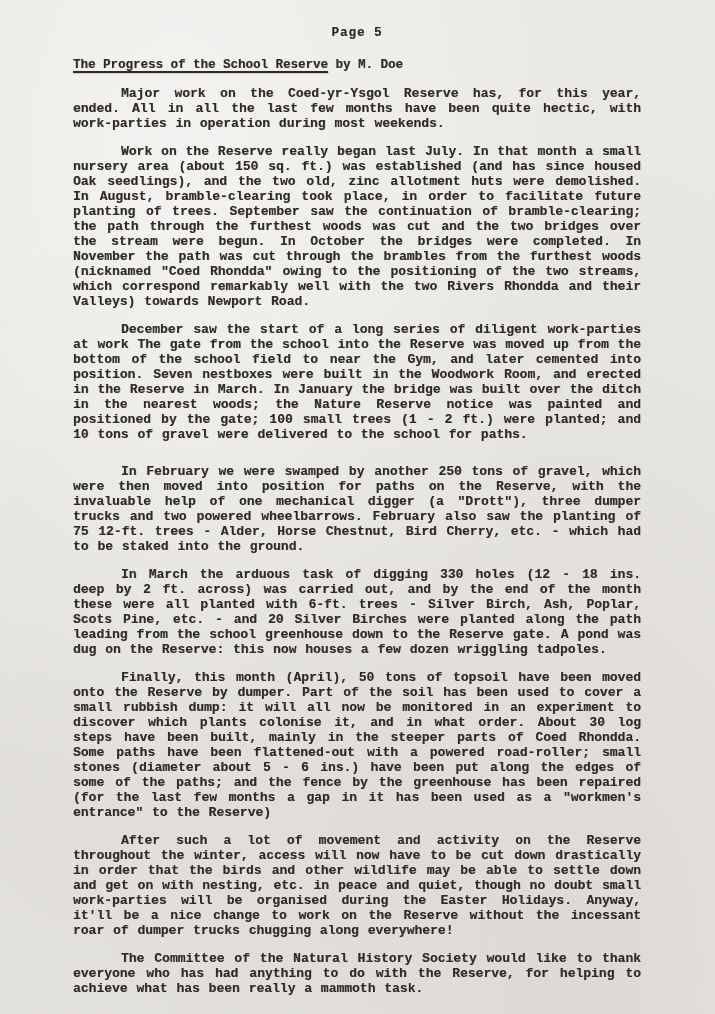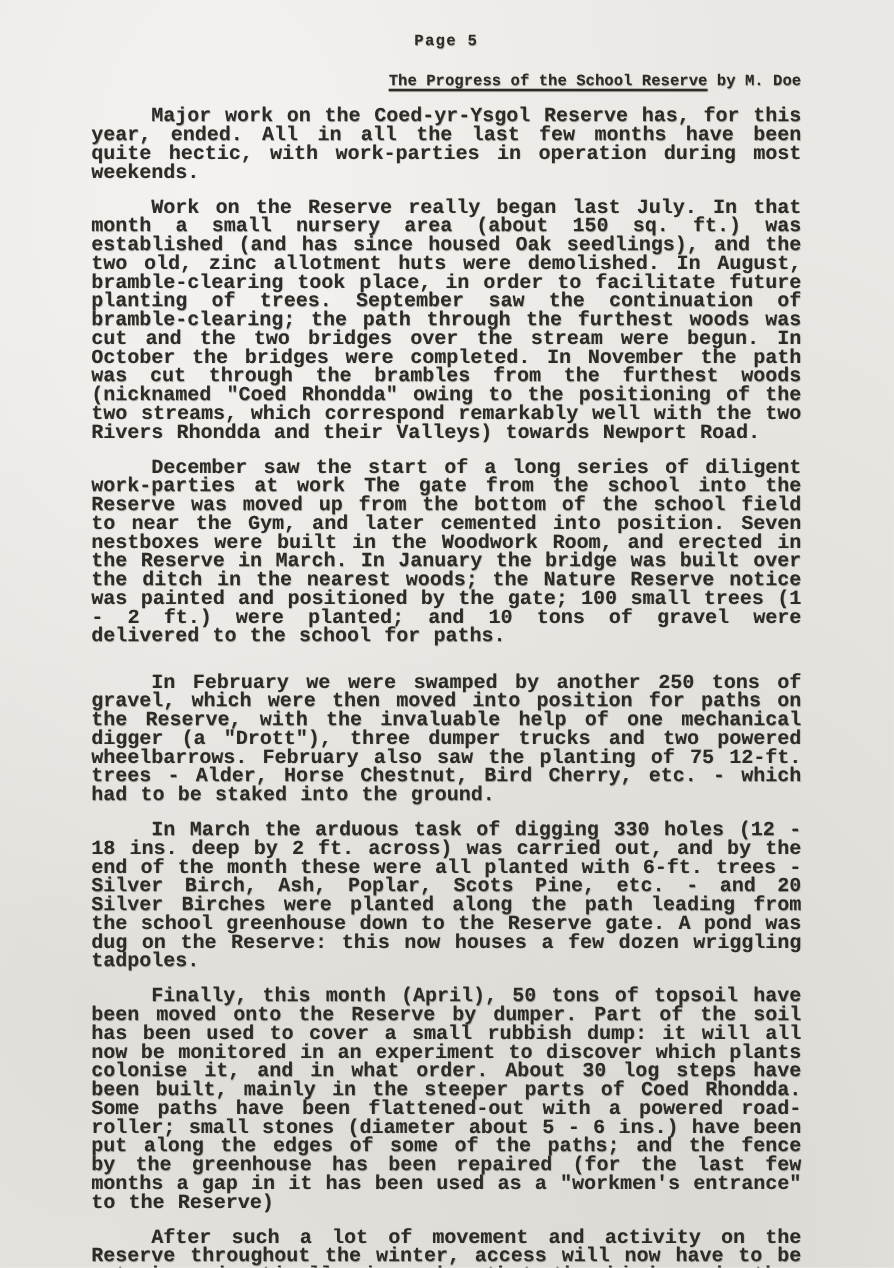--- a/index.html
+++ b/index.html
@@ -21,21 +21,20 @@
   .page {
     position: relative;
     width: 676px;
     height: 1014px;
     box-sizing: border-box;
     padding: 26px 0 0 73px;
   }
   .text-ink {
     font-weight: 700;
     text-shadow: 0.4px 0.4px 0.6px rgba(46,43,39,0.45);
-    text-align: right;
   }
   .page-number {
     width: 568px;
     text-align: center;
     font-size: 12.5px;
     line-height: 15px;
     letter-spacing: 1px;
   }
   .heading {
     margin-top: 17px;
@@ -46,21 +45,21 @@
   }
   .title {
     text-decoration: underline;
     text-underline-offset: 3px;
     text-decoration-thickness: 1.5px;
   }
   .byline { margin-left: 1ch; }
   .para {
     width: 568px;
     margin: 13px 0 0 0;
-    font-size: 16px;
+    font-size: 13px;
     line-height: 15px;
     text-align: justify;
     text-indent: 48px;
     word-spacing: 1px;
   }
   .para.gap-lg { margin-top: 22px; }
   .para.gap-md { }
 </style>
 </head>
 <body>

